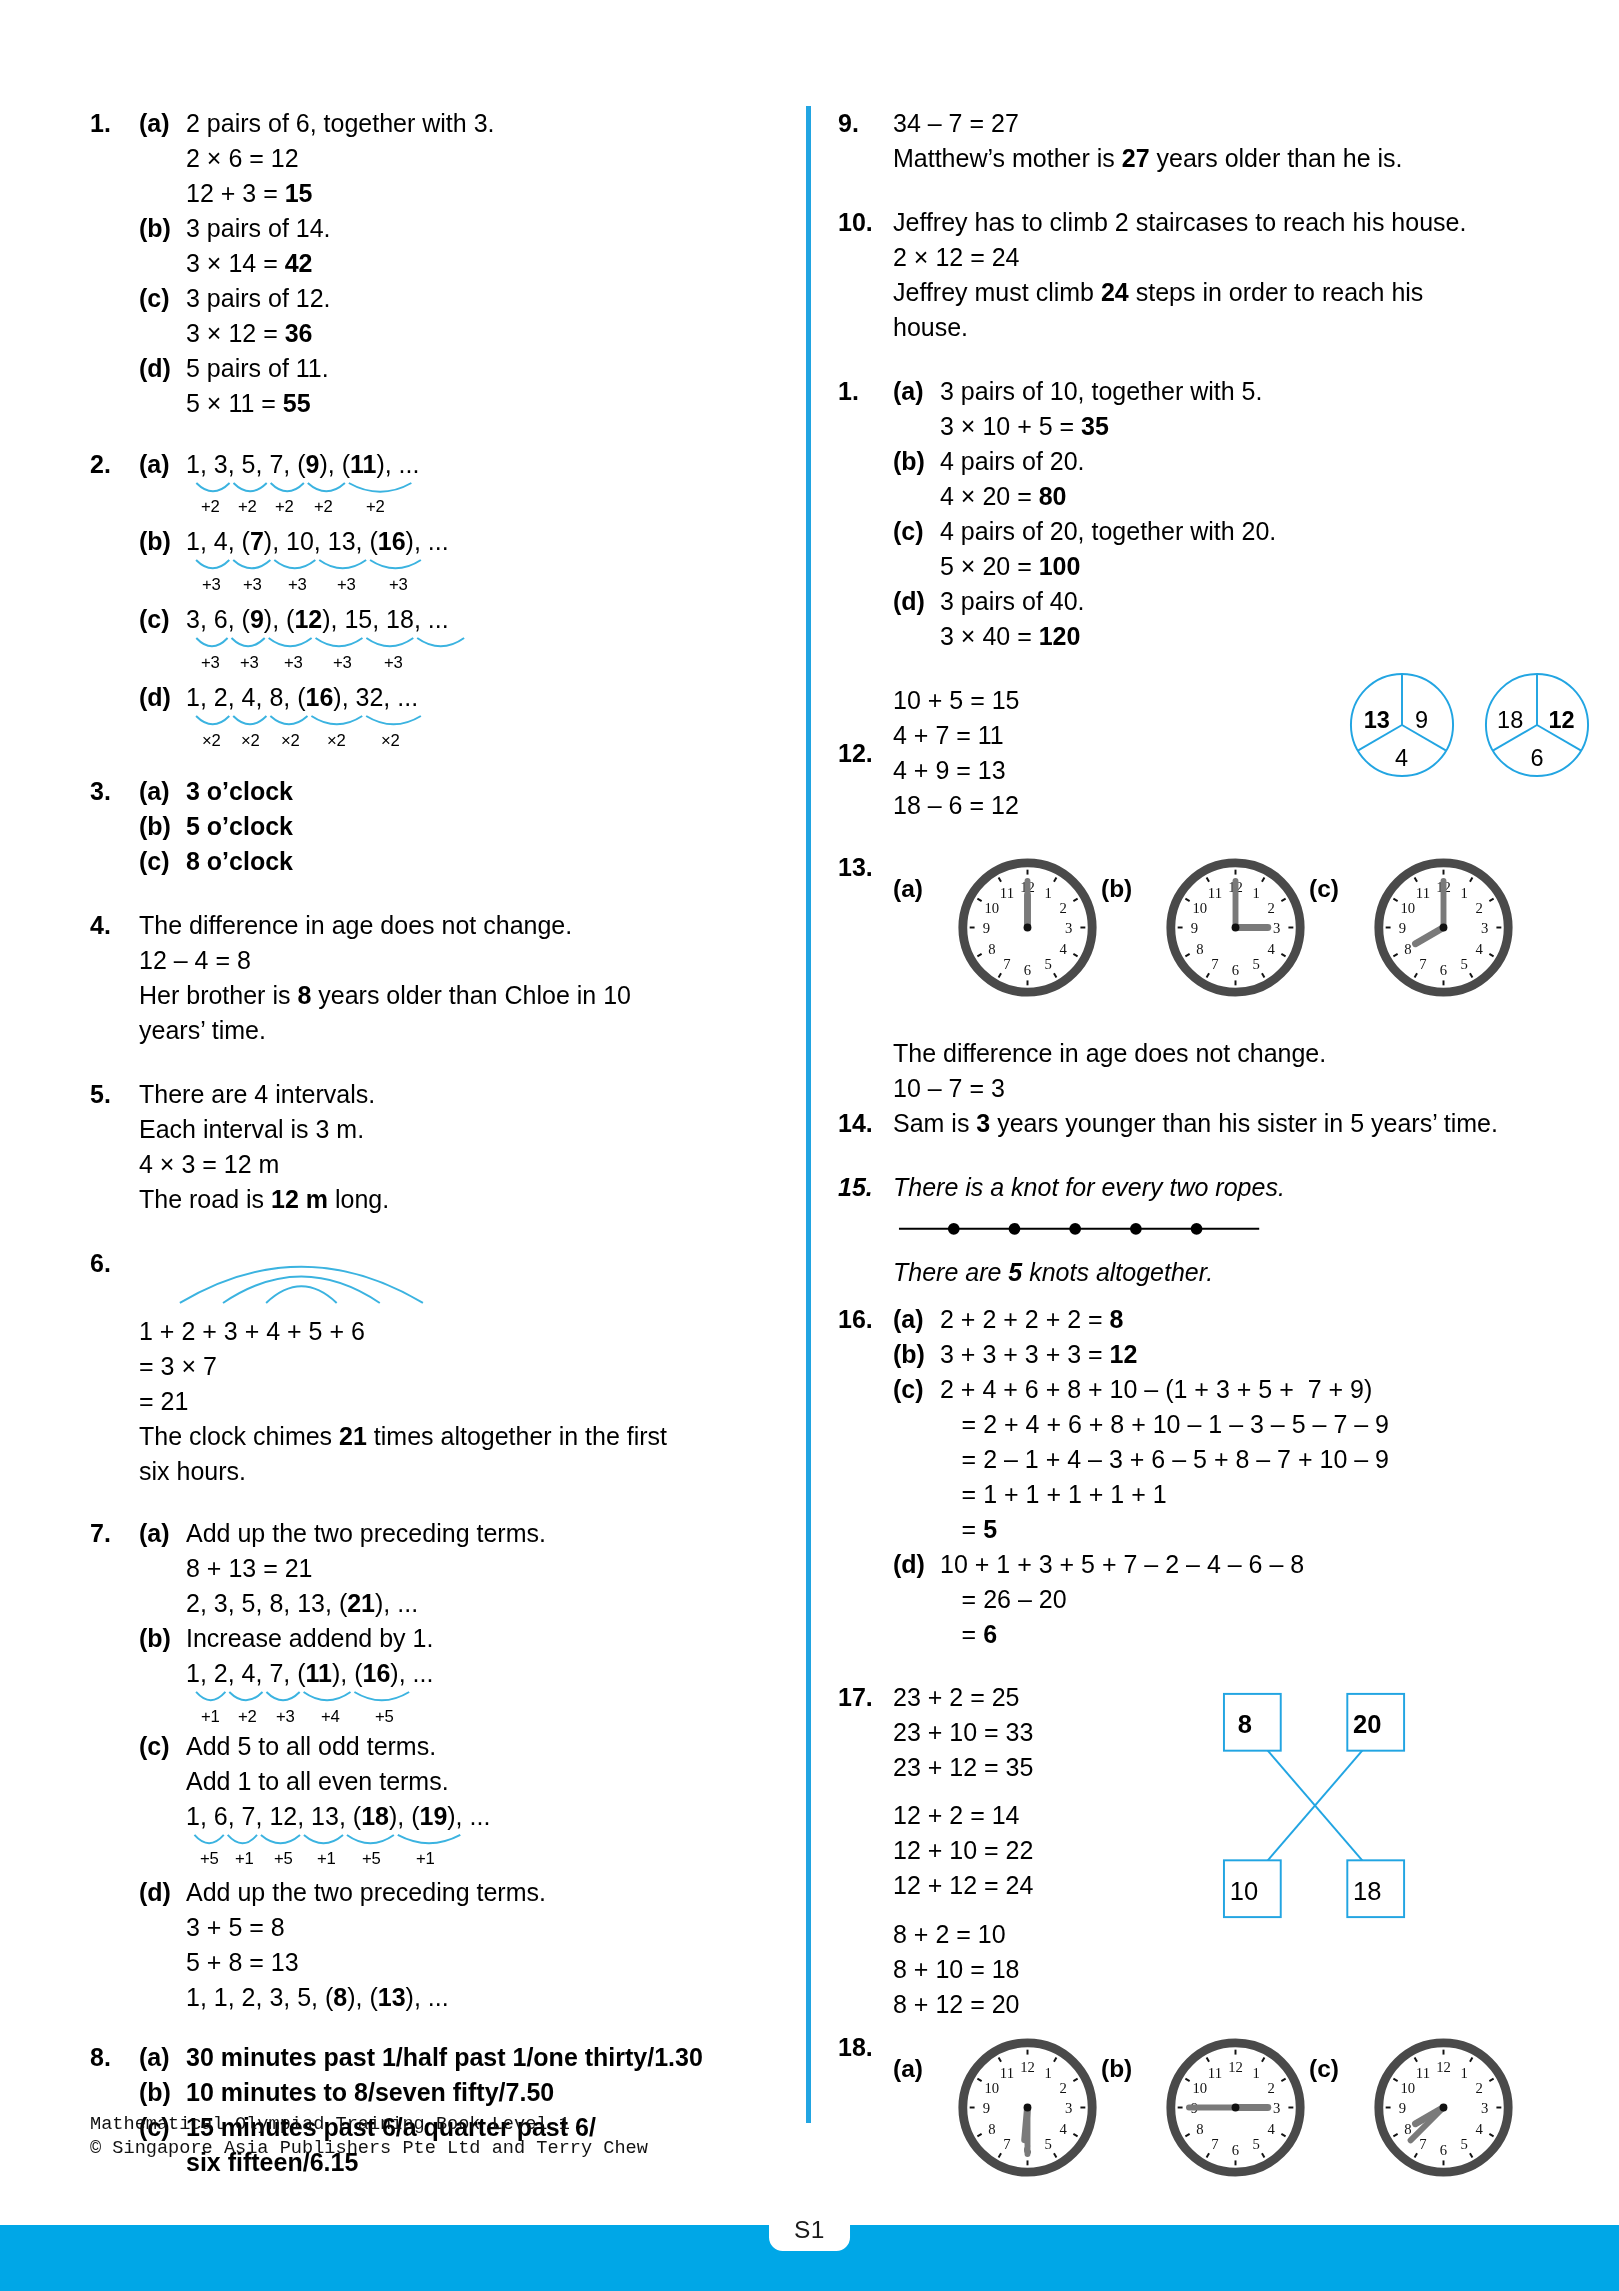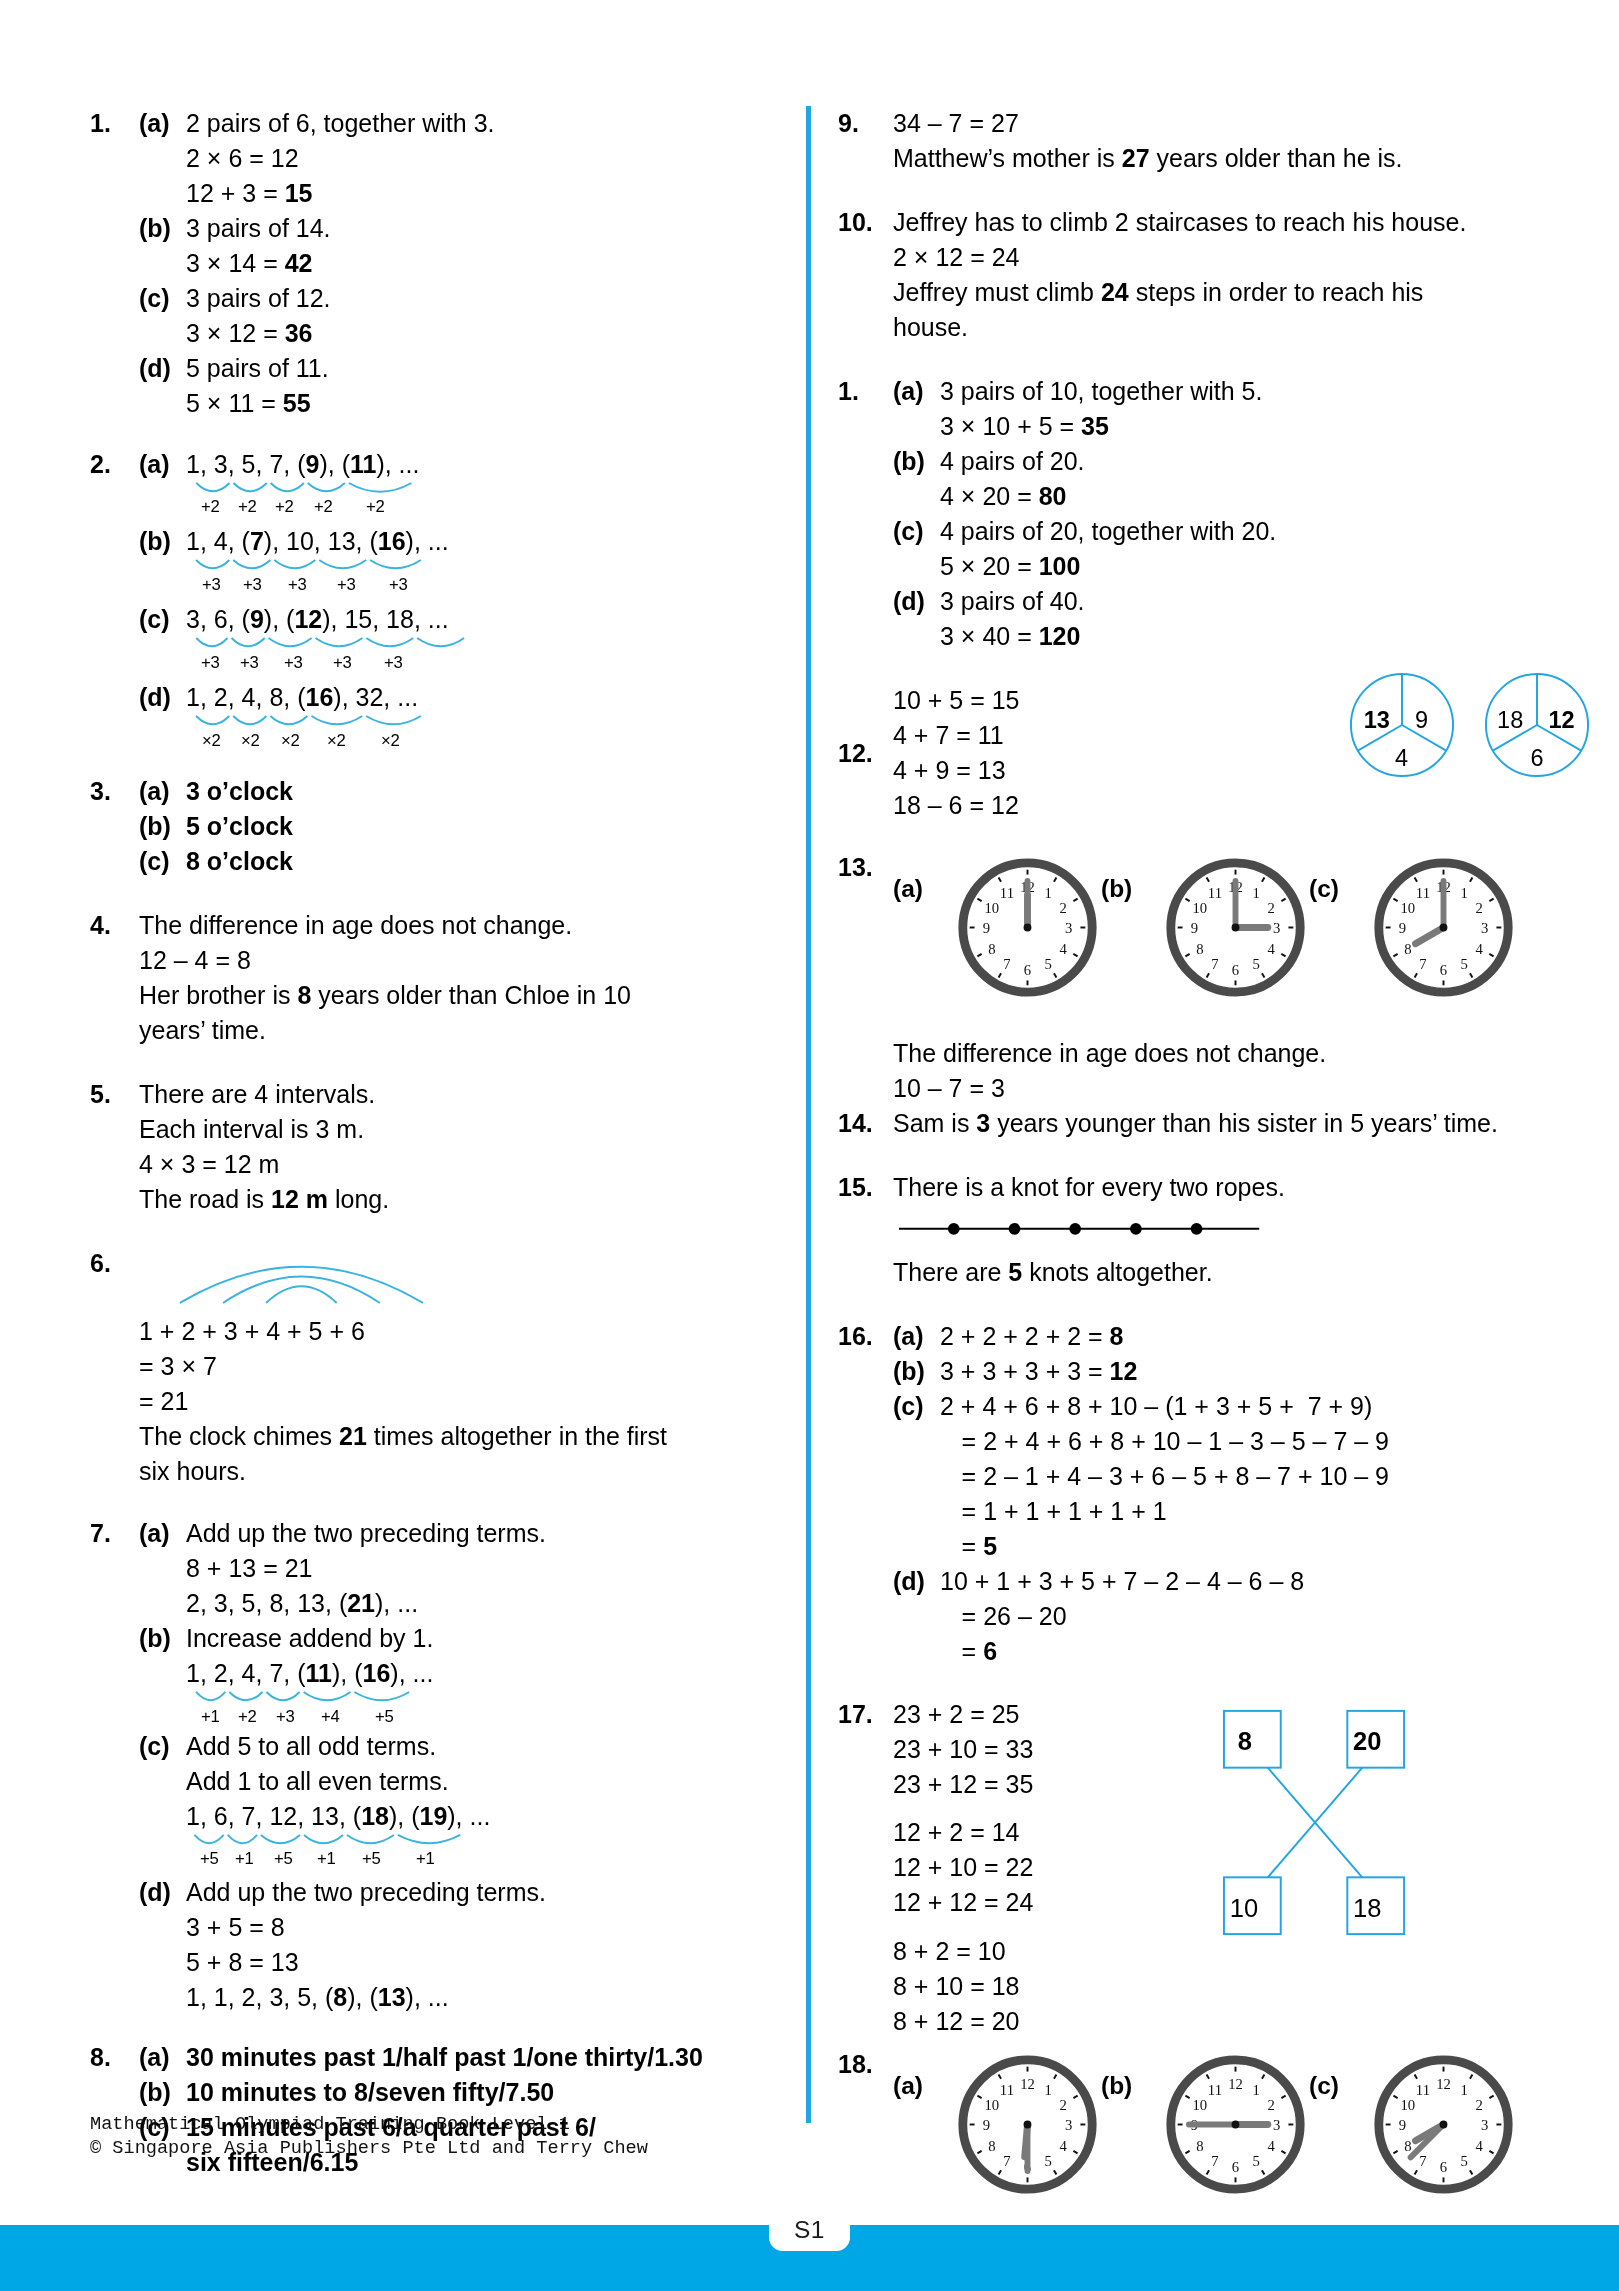--- a/index.html
+++ b/index.html
@@ -607,21 +607,21 @@
 
     <div class="q" style="margin-bottom:29px;align-items:flex-end;">
       <div class="q-num wide">14.</div>
       <div class="q-body">
         <div class="line">The difference in age does not change.</div>
         <div class="line">10 – 7 = 3</div>
         <div class="line"><span>Sam is </span><span class="b">3</span><span> years younger than his sister in 5 years’ time.</span></div>
       </div>
     </div>
 
-    <div class="q" style="margin-bottom:29px;">
+    <div class="q" style="margin-bottom:12px;font-style:italic;">
       <div class="q-num wide">15.</div>
       <div class="q-body">
         <div class="line">There is a knot for every two ropes.</div>
         <div class="knotline">
           <svg width="372" height="19.6" viewBox="0 0 380 20">
             <line x1="2" y1="10" x2="370" y2="10" stroke="#000" stroke-width="2"></line>
             <circle cx="58" cy="10" r="6" fill="#000"></circle>
             <circle cx="120" cy="10" r="6" fill="#000"></circle>
             <circle cx="182" cy="10" r="6" fill="#000"></circle>
             <circle cx="244" cy="10" r="6" fill="#000"></circle>

